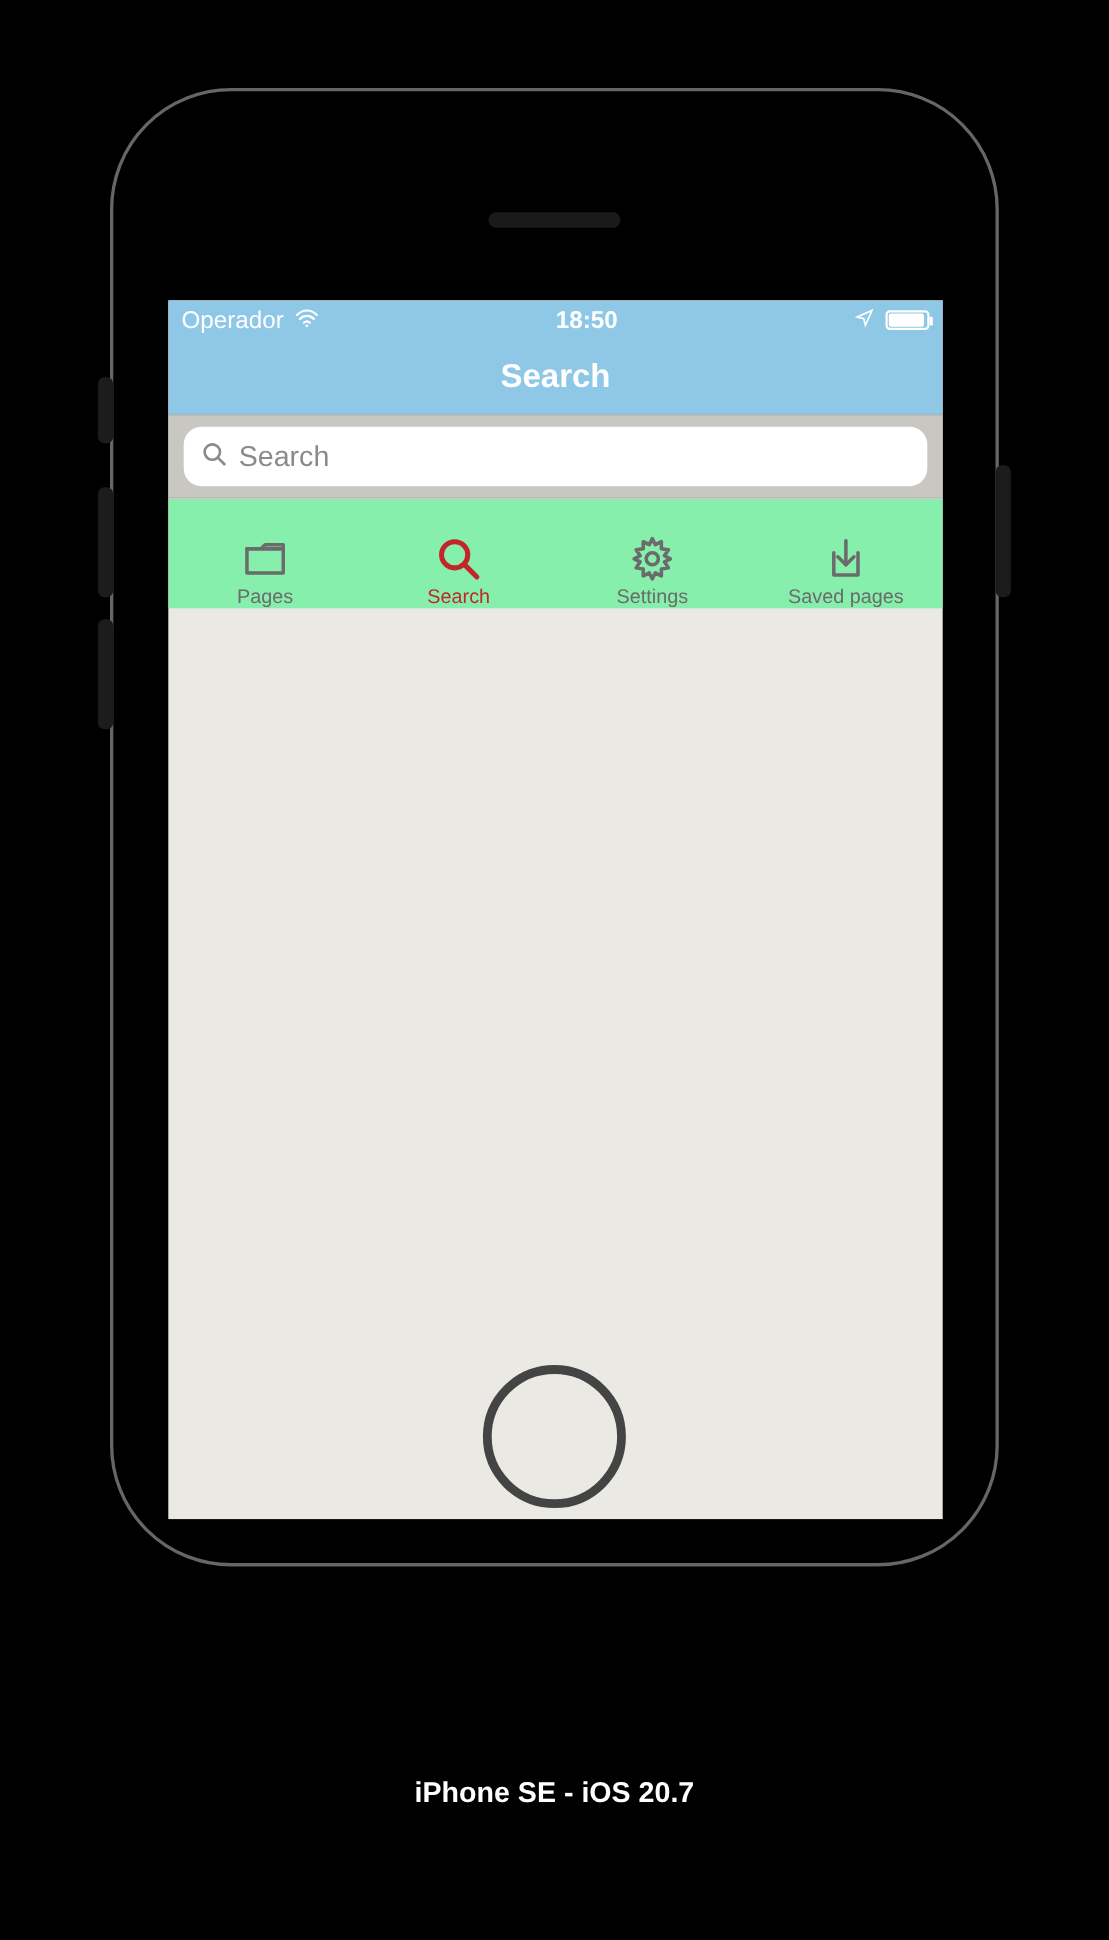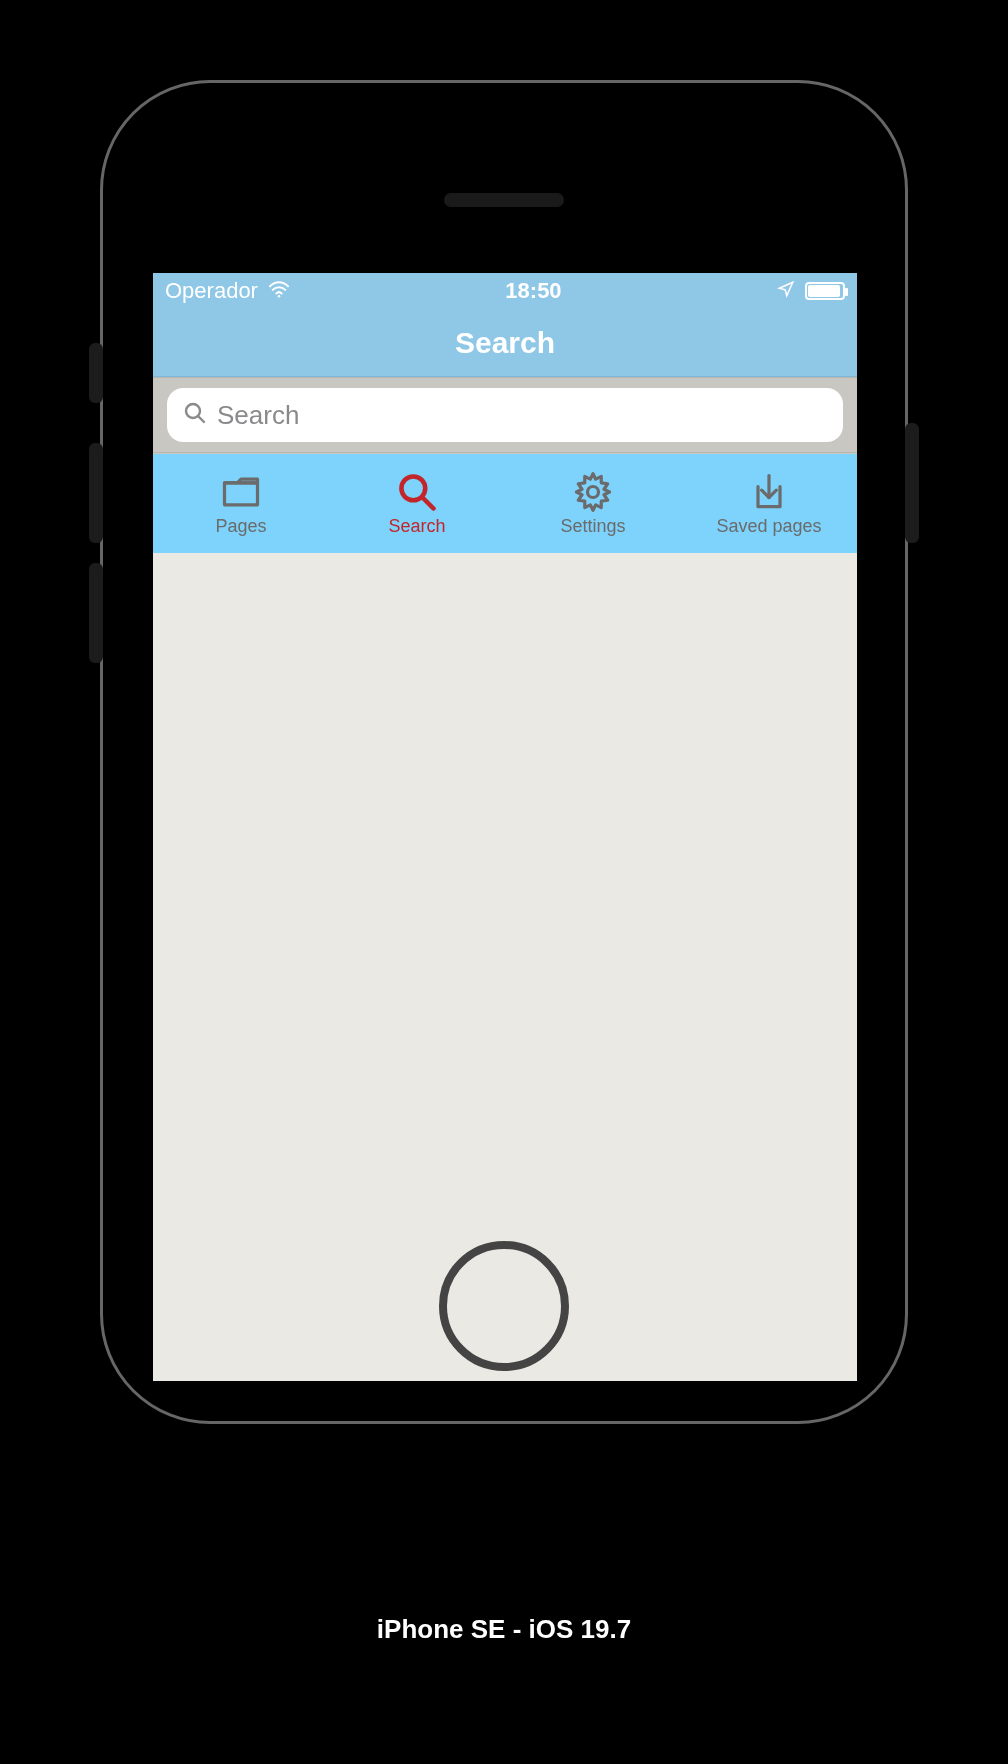--- a/index.html
+++ b/index.html
@@ -139,23 +139,24 @@
   }
   .no-results {
     color: #555;
     font-size: 30px;
     font-weight: 700;
   }
 
   
   .tab-bar {
     height: 100px;
-    background: #7dd3fc;
+    background: #86efac;
     border-top: 1px solid #c8c8c8;
     display: flex;
+    align-items: flex-end;
   }
   .tab-item {
     flex: 1;
     display: flex;
     flex-direction: column;
     align-items: center;
     justify-content: center;
     gap: 2px;
     color: #6b6b6b;
     cursor: pointer;
@@ -271,13 +272,13 @@
         </span>
         <span class="tab-label">Saved pages</span>
       </div>
 
     </div>
   </div>
 
   <div class="home-btn"></div>
 </div>
 
-<div class="caption">iPhone SE - iOS 19.7</div>
+<div class="caption">iPhone SE - iOS 20.7</div>
 
 </body></html>

